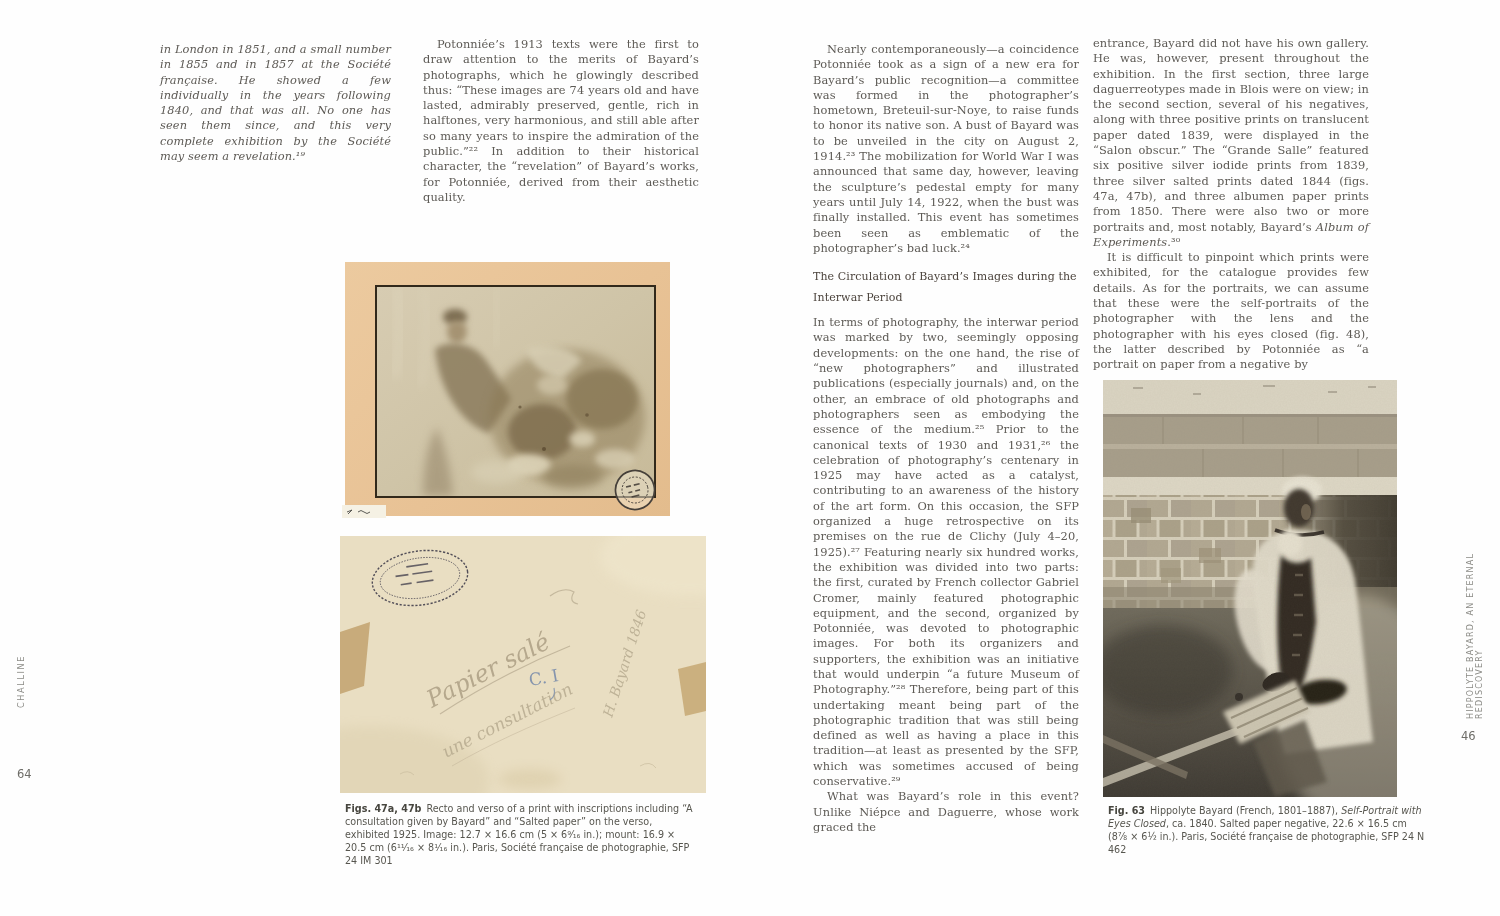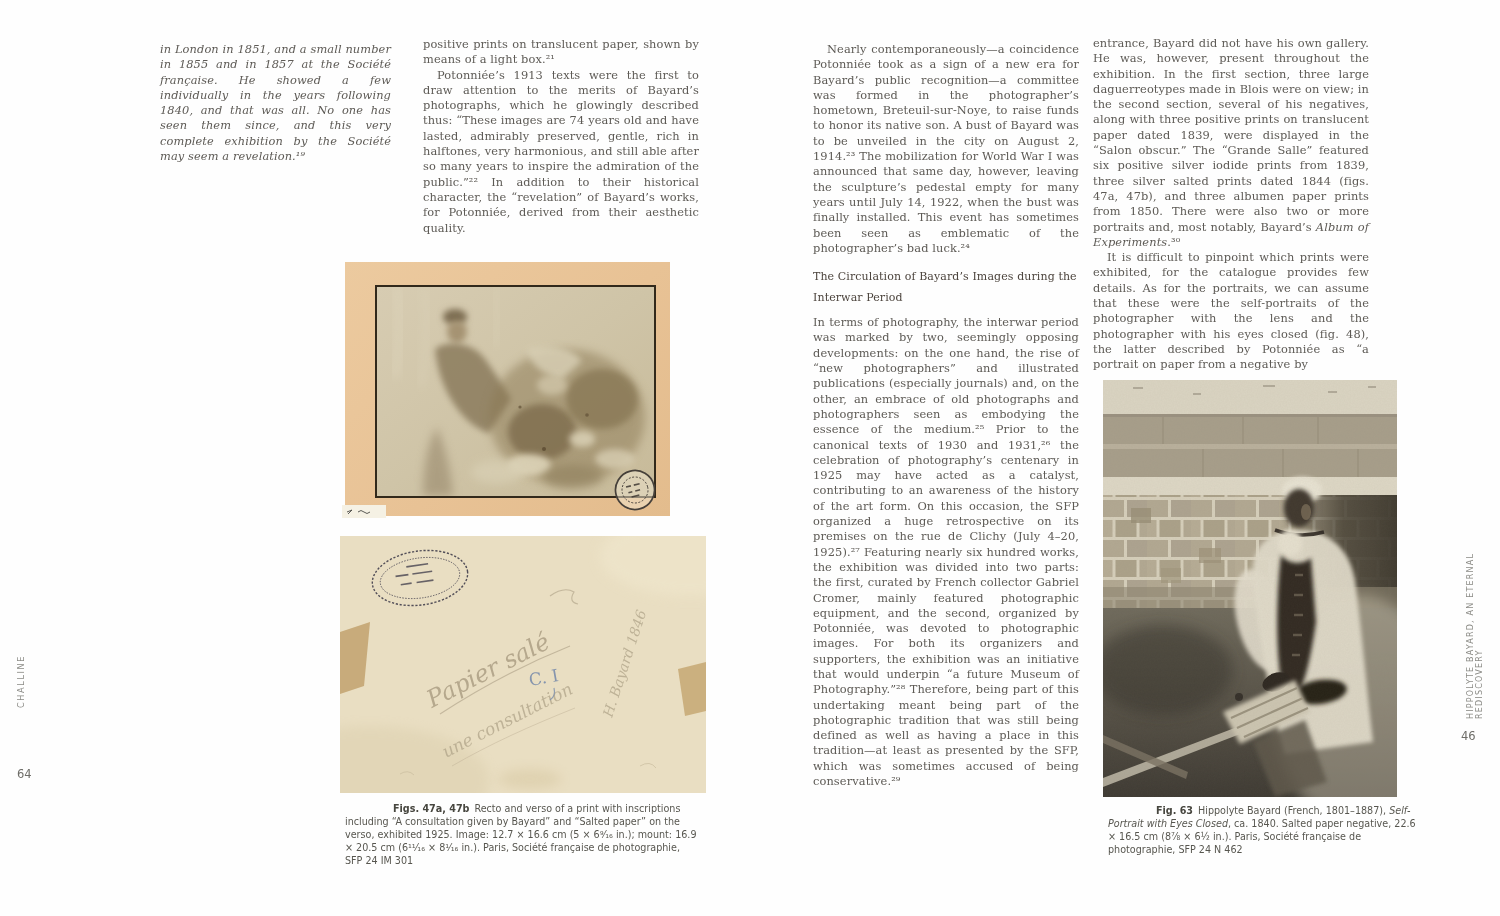--- a/index.html
+++ b/index.html
@@ -13,21 +13,21 @@
   .heading{font-family:"DejaVu Serif","Liberation Serif",serif;font-weight:normal;
            font-size:11px;line-height:20.5px;color:#4c443d;margin:11px 0 7px 0 !important;
            text-align:left;text-indent:0;}
   .col1{left:143px;top:42px;width:248px;}
   .col2{left:423px;top:37px;width:276px;}
   .col3{left:813px;top:42px;width:266px;}
   .col4{left:1093px;top:36px;width:276px;}
   .caption{position:absolute;font-family:"DejaVu Sans","Liberation Sans",sans-serif;
            font-size:9.6px;line-height:13px;color:#57564f;}
   .caption p{margin:0;}
-  .cap-label{font-weight:bold;color:#47463f;margin-right:5px;margin-left:48px;}
+  .cap-label{font-weight:bold;color:#47463f;margin-right:5px;}
   .cap-italic{font-style:italic;}
   .caption-left{left:345px;top:802px;width:352px;}
   .caption-right{left:1108px;top:804px;width:318px;}
   .vert{position:absolute;writing-mode:vertical-rl;transform:rotate(180deg);
         font-family:"DejaVu Sans","Liberation Sans",sans-serif;color:#8b8b86;}
   .vert-left{left:16px;top:638px;height:70px;font-size:8.2px;letter-spacing:1.6px;}
   .vert-right{left:1466px;top:514px;height:205px;font-size:8px;letter-spacing:1.2px;}
   .folio{position:absolute;font-family:"DejaVu Sans","Liberation Sans",sans-serif;
          font-size:11.5px;color:#6e6d68;}
   .folio-left{left:17px;top:767px;}
@@ -50,21 +50,20 @@
 <div class="page">
 
   <div class="vert vert-left">CHALLINE</div>
   <div class="folio folio-left">64</div>
 
   <div class="col col1">
     <p class="quote">in London in 1851, and a small number in 1855 and in 1857 at the Société française. He showed a few individually in the years following 1840, and that was all. No one has seen them since, and this very complete exhibition by the Société may seem a revelation.¹⁹</p>
   </div>
 
   <div class="col col2">
-    <p>positive prints on translucent paper, shown by means of a light box.²¹</p>
     <p class="indent">Potonniée’s 1913 texts were the first to draw attention to the merits of Bayard’s photographs, which he glowingly described thus: “These images are 74 years old and have lasted, admirably preserved, gentle, rich in halftones, very harmonious, and still able after so many years to inspire the admiration of the public.”²² In addition to their historical character, the “revelation” of Bayard’s works, for Potonniée, derived from their aesthetic quality.</p>
   </div>
 
   <div class="fig fig47a">
     <div class="fig47a-photo">
       <svg viewBox="0 0 277 209" preserveAspectRatio="none">
         <defs>
           <linearGradient id="pbase" x1="0" y1="0" x2="1" y2="1">
             <stop offset="0" stop-color="#d7ccb2"></stop>
               <stop offset="0.5" stop-color="#cfc4a7"></stop>
@@ -152,20 +151,21 @@
   <div class="caption caption-left">
     <p>
       <span class="cap-label">Figs. 47a, 47b</span><span>Recto and verso of a print with inscriptions including “A consultation given by Bayard” and “Salted paper” on the verso, exhibited 1925. Image: 12.7 × 16.6 cm (5 × 6⁹⁄₁₆ in.); mount: 16.9 × 20.5 cm (6¹¹⁄₁₆ × 8¹⁄₁₆ in.). Paris, Société française de photographie, SFP 24 IM 301</span>
     </p>
   </div>
 
   <div class="col col3">
     <p class="indent">Nearly contemporaneously—a coincidence Potonniée took as a sign of a new era for Bayard’s public recognition—a committee was formed in the photographer’s hometown, Breteuil-sur-Noye, to raise funds to honor its native son. A bust of Bayard was to be unveiled in the city on August 2, 1914.²³ The mobilization for World War I was announced that same day, however, leaving the sculpture’s pedestal empty for many years until July 14, 1922, when the bust was finally installed. This event has sometimes been seen as emblematic of the photographer’s bad luck.²⁴</p>
     <h2 class="heading">The Circulation of Bayard’s Images during the Interwar Period</h2>
     <p>In terms of photography, the interwar period was marked by two, seemingly opposing developments: on the one hand, the rise of “new photographers” and illustrated publications (especially journals) and, on the other, an embrace of old photographs and photographers seen as embodying the essence of the medium.²⁵ Prior to the canonical texts of 1930 and 1931,²⁶ the celebration of photography’s centenary in 1925 may have acted as a catalyst, contributing to an awareness of the history of the art form. On this occasion, the SFP organized a huge retrospective on its premises on the rue de Clichy (July 4–20, 1925).²⁷ Featuring nearly six hundred works, the exhibition was divided into two parts: the first, curated by French collector Gabriel Cromer, mainly featured photographic equipment, and the second, organized by Potonniée, was devoted to photographic images. For both its organizers and supporters, the exhibition was an initiative that would underpin “a future Museum of Photography.”²⁸ Therefore, being part of this undertaking meant being part of the photographic tradition that was still being defined as well as having a place in this tradition—at least as presented by the SFP, which was sometimes accused of being conservative.²⁹</p>
+    <p class="indent">What was Bayard’s role in this event? Unlike Niépce and Daguerre, whose work graced the</p>
   </div>
 
   <div class="col col4">
     <p><span>entrance, Bayard did not have his own gallery. He was, however, present throughout the exhibition. In the first section, three large daguerreotypes made in Blois were on view; in the second section, several of his negatives, along with three positive prints on translucent paper dated 1839, were displayed in the “Salon obscur.” The “Grande Salle” featured six positive silver iodide prints from 1839, three silver salted prints dated 1844 (figs. 47a, 47b), and three albumen paper prints from 1850. There were also two or more portraits and, most notably, Bayard’s </span><em>Album of Experiments</em><span>.³⁰</span></p>
     <p class="indent">It is difficult to pinpoint which prints were exhibited, for the catalogue provides few details. As for the portraits, we can assume that these were the self-portraits of the photographer with the lens and the photographer with his eyes closed (fig. 48), the latter described by Potonniée as “a portrait on paper from a negative by</p>
   </div>
 
   <div class="fig fig48">
     <svg viewBox="0 0 294 417" preserveAspectRatio="none">
       <defs>

